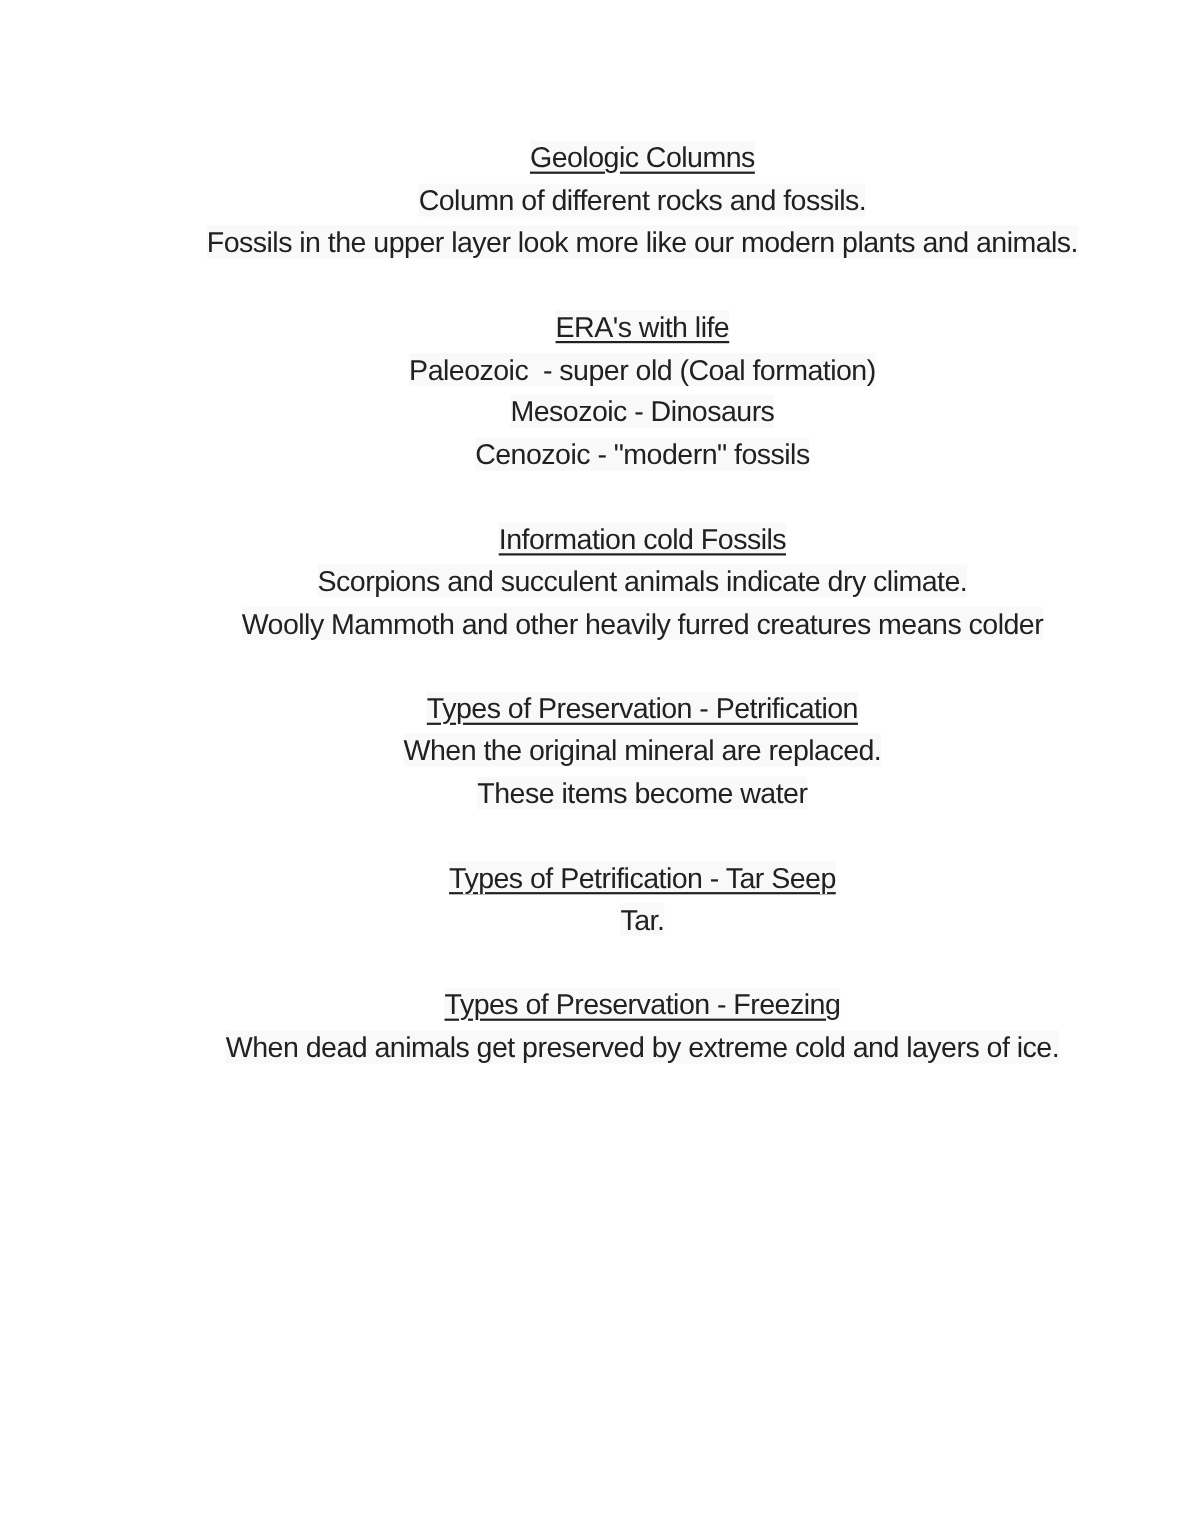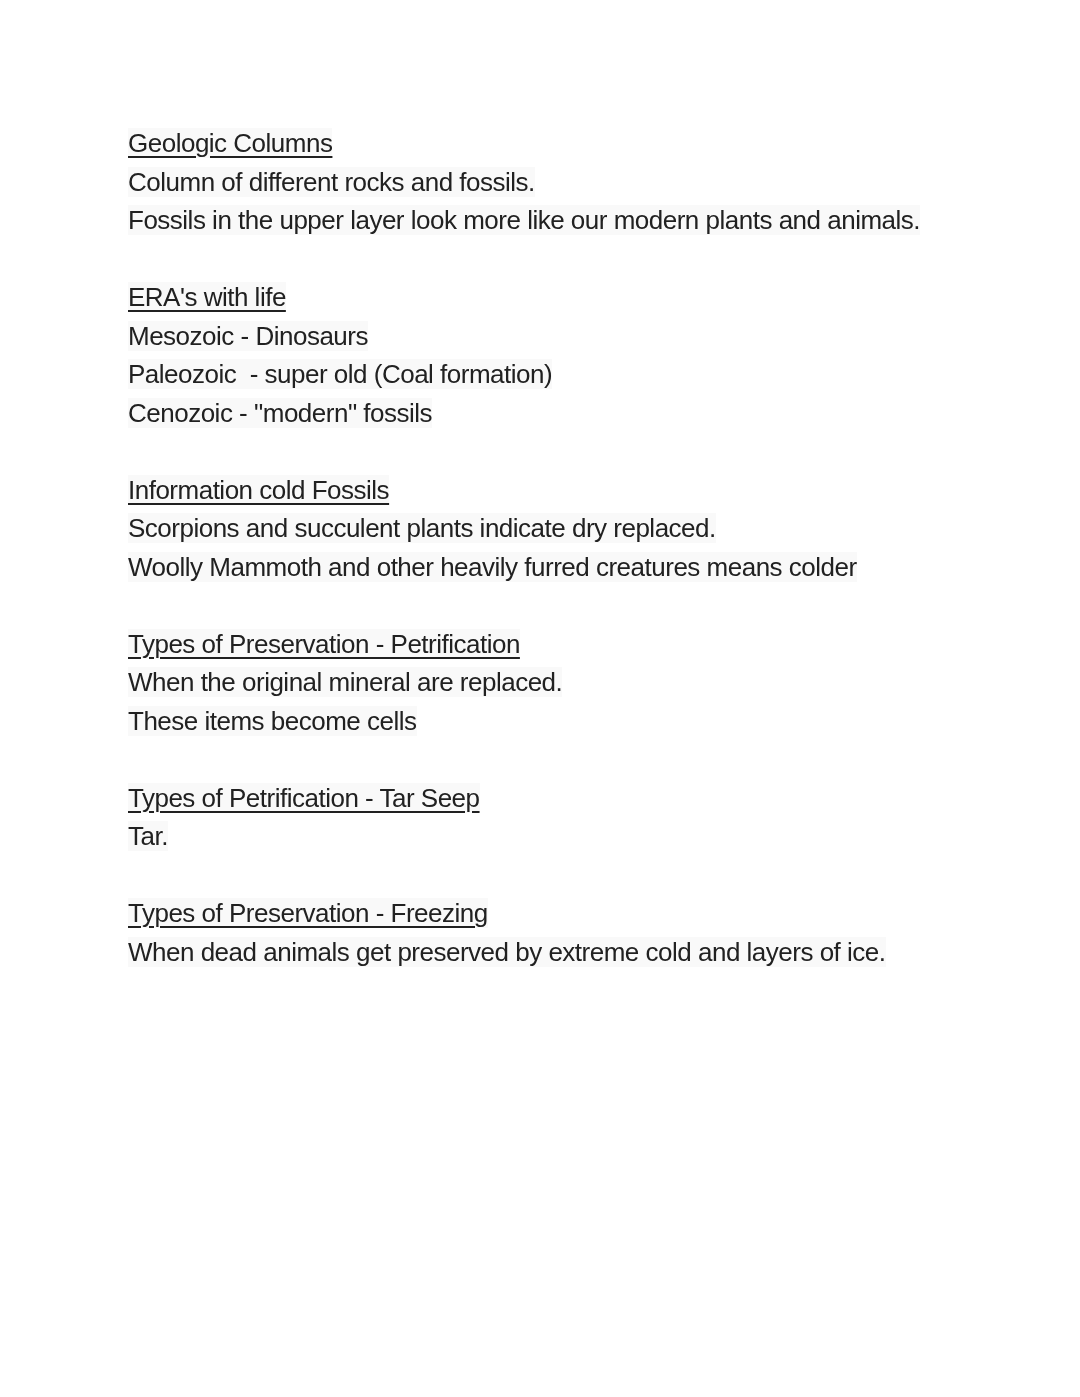--- a/index.html
+++ b/index.html
@@ -23,20 +23,21 @@
     box-sizing: border-box;
     font-family: "Liberation Sans", sans-serif;
     font-size: 26px;
     font-weight: 400;
     letter-spacing: -0.5px;
     line-height: 38.5px;
     color: #212121;
   }
   .block {
     margin: 0 0 38.5px 0;
+    text-align: center;
   }
   .line {
     white-space: pre;
     height: 38.5px;
   }
   .line > span {
     background: #f9f9f9; 
   }
   .heading {
     text-decoration: underline;
@@ -50,35 +51,35 @@
 <div class="doc">
 
   <section class="block">
     <div class="line"><span class="heading">Geologic Columns</span></div>
     <div class="line"><span>Column of different rocks and fossils.</span></div>
     <div class="line"><span>Fossils in the upper layer look more like our modern plants and animals.</span></div>
   </section>
 
   <section class="block">
     <div class="line"><span class="heading">ERA's with life</span></div>
+    <div class="line"><span>Paleozoic  - super old (Coal formation)</span></div>
     <div class="line"><span>Mesozoic - Dinosaurs</span></div>
-    <div class="line"><span>Paleozoic  - super old (Coal formation)</span></div>
     <div class="line"><span>Cenozoic - "modern" fossils</span></div>
   </section>
 
   <section class="block">
     <div class="line"><span class="heading">Information cold Fossils</span></div>
-    <div class="line"><span>Scorpions and succulent plants indicate dry replaced.</span></div>
+    <div class="line"><span>Scorpions and succulent animals indicate dry climate.</span></div>
     <div class="line"><span>Woolly Mammoth and other heavily furred creatures means colder</span></div>
   </section>
 
   <section class="block">
     <div class="line"><span class="heading">Types of Preservation - Petrification</span></div>
     <div class="line"><span>When the original mineral are replaced.</span></div>
-    <div class="line"><span>These items become cells</span></div>
+    <div class="line"><span>These items become water</span></div>
   </section>
 
   <section class="block">
     <div class="line"><span class="heading">Types of Petrification - Tar Seep</span></div>
     <div class="line"><span>Tar.</span></div>
   </section>
 
   <section class="block">
     <div class="line"><span class="heading">Types of Preservation - Freezing</span></div>
     <div class="line"><span>When dead animals get preserved by extreme cold and layers of ice.</span></div>

